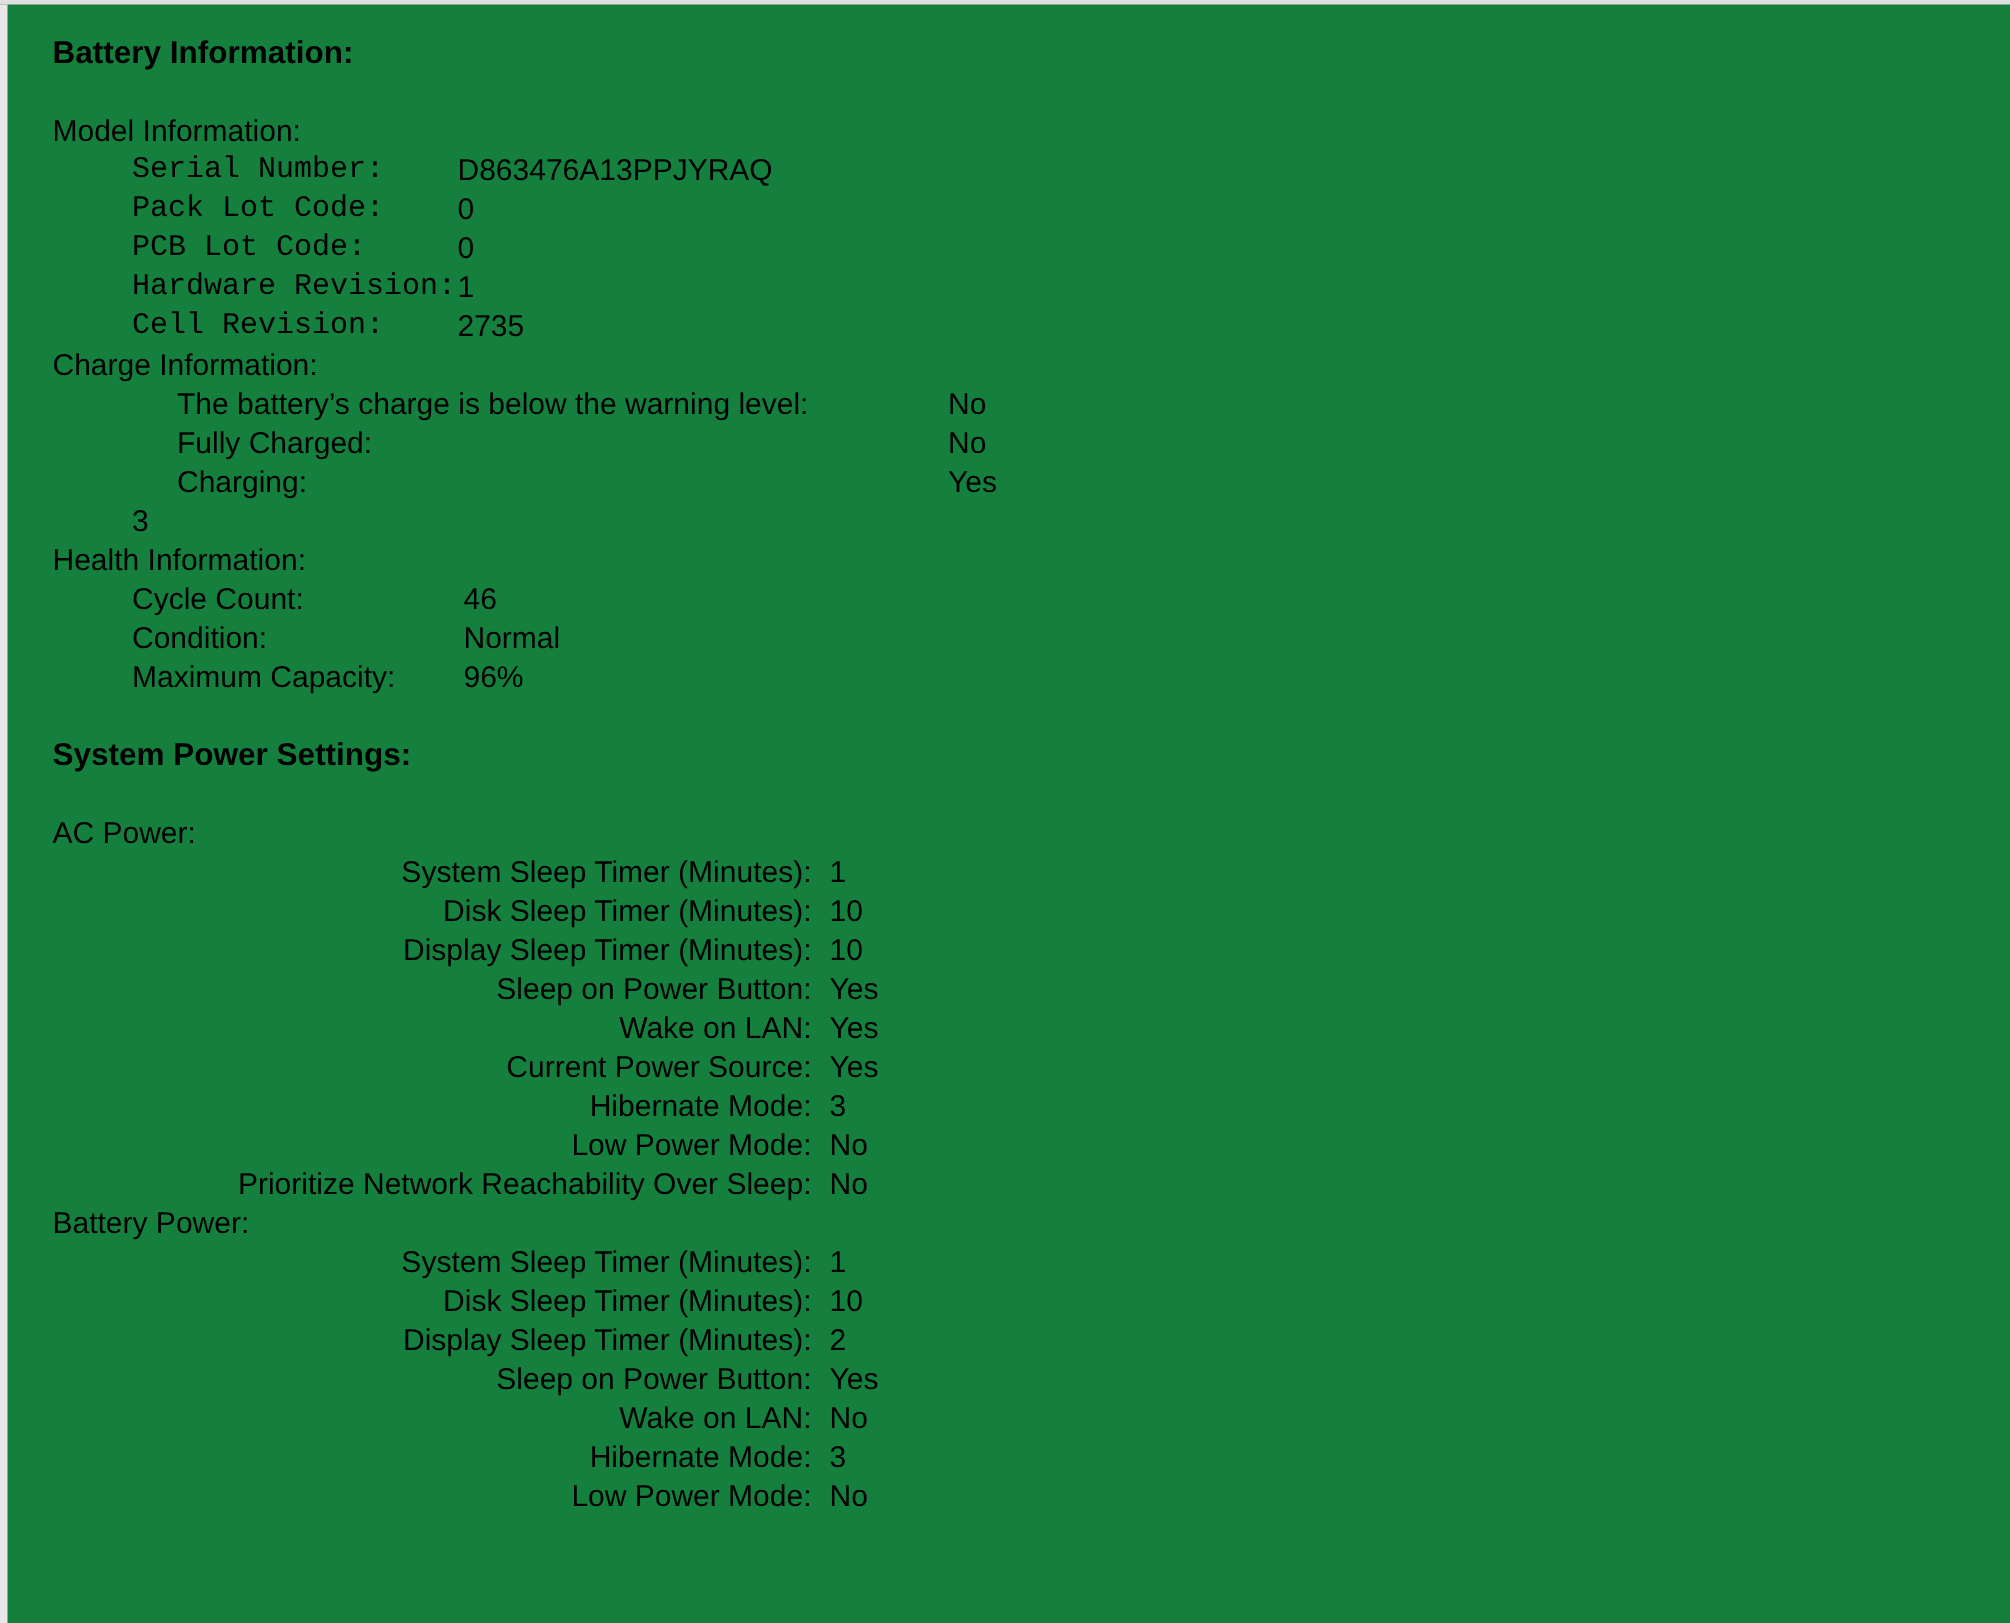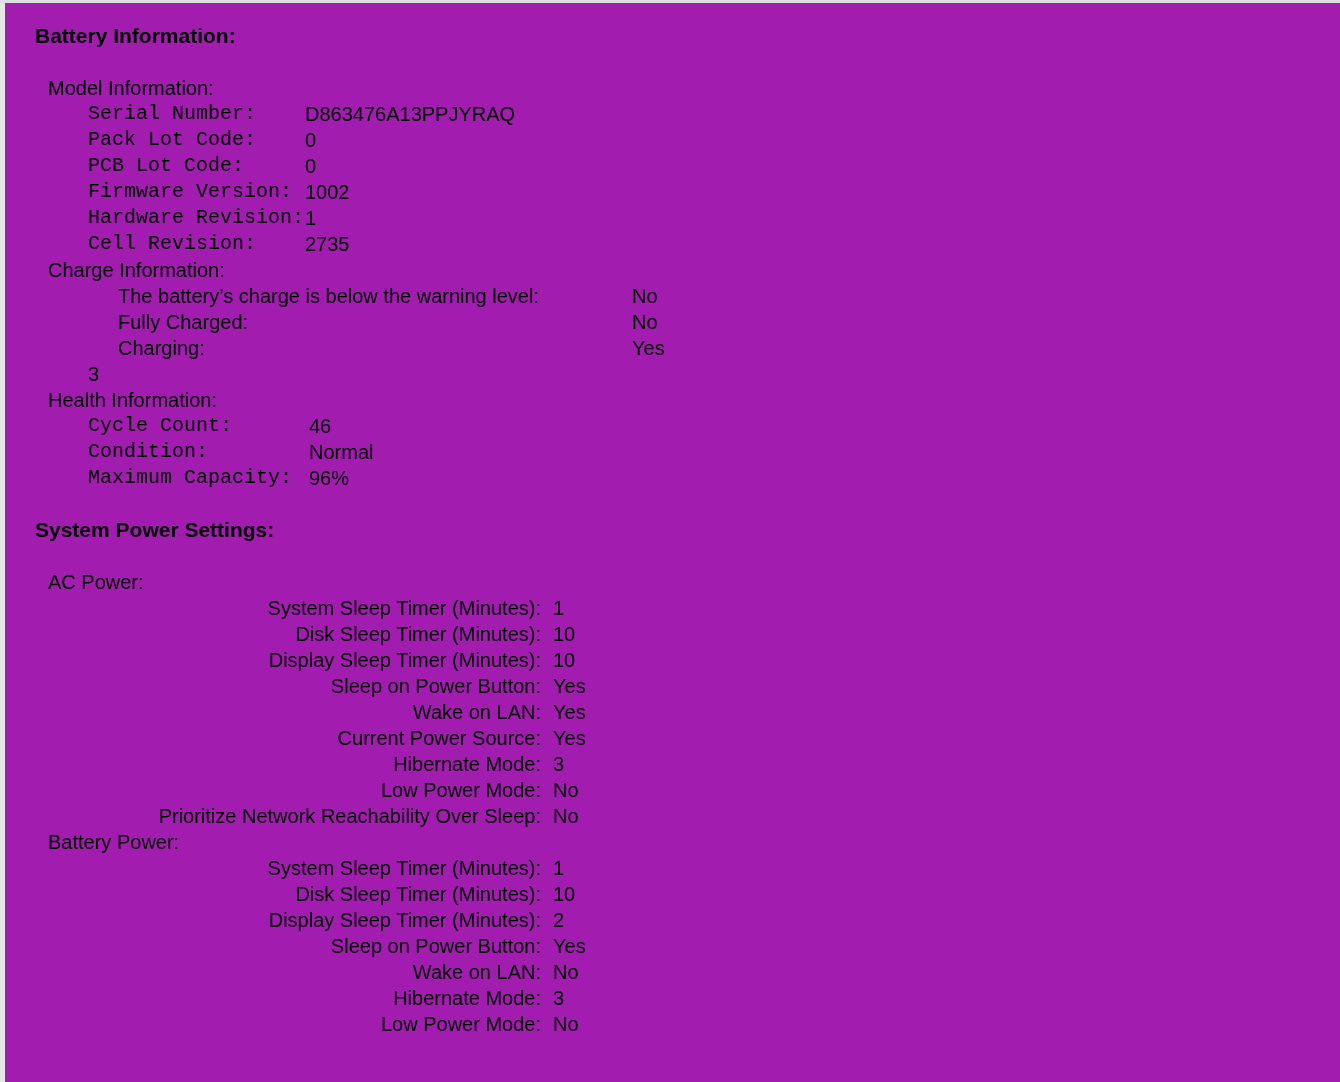--- a/index.html
+++ b/index.html
@@ -6,21 +6,21 @@
     margin: 0;
     padding: 0;
     background: #ffffff;
     font-family: "Liberation Sans", "DejaVu Sans", sans-serif;
     color: #000000;
   }
   .canvas {
     position: relative;
     width: 1340px;
     height: 1082px;
-    background: #a21caf;
+    background: #15803d;
     overflow: hidden;
   }
   .top-strip {
     position: absolute;
     top: 0; left: 0; right: 0;
     height: 3px;
     background: #dfdfdf;
   }
   .left-strip {
     position: absolute;
@@ -39,30 +39,29 @@
   }
   .section { margin: 0; }
   .section + .section { margin-top: 26px; }
   .section-title {
     font-weight: 700;
     font-size: 21px;
     line-height: 26px;
     margin: 0 0 26px 0;
   }
   .group-name {
-    margin-left: 13px;
     line-height: 26px;
   }
   .group-items { margin-left: 53px; }
   .row { display: flex; line-height: 26px; }
   .lbl { flex: 0 0 auto; padding-right: 12px; box-sizing: border-box; }
   .val { flex: 0 0 auto; }
   .g-model  .lbl { width: 217px; font-family: Liberation Mono, monospace; }
   .g-charge .lbl { width: 514px; margin-left: 30px; }
-  .g-health .lbl { width: 221px; font-family: Liberation Mono, monospace; }
+  .g-health .lbl { width: 221px; }
   .g-power  .lbl { width: 465px; text-align: right; }
 </style>
 </head>
 <body>
 
 <div class="canvas">
   <div class="top-strip"></div>
   <div class="left-strip"></div>
 
   <div class="content">
@@ -79,24 +78,20 @@
           </div>
           <div class="row">
             <span class="lbl">Pack Lot Code:</span>
             <span class="val">0</span>
           </div>
           <div class="row">
             <span class="lbl">PCB Lot Code:</span>
             <span class="val">0</span>
           </div>
           <div class="row">
-            <span class="lbl">Firmware Version:</span>
-            <span class="val">1002</span>
-          </div>
-          <div class="row">
             <span class="lbl">Hardware Revision:</span>
             <span class="val">1</span>
           </div>
           <div class="row">
             <span class="lbl">Cell Revision:</span>
             <span class="val">2735</span>
           </div>
         </div>
       </div>
 

